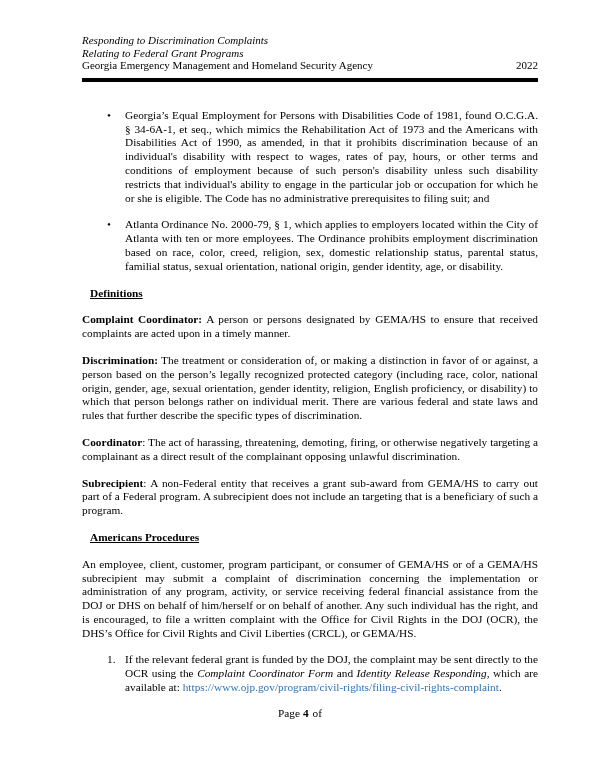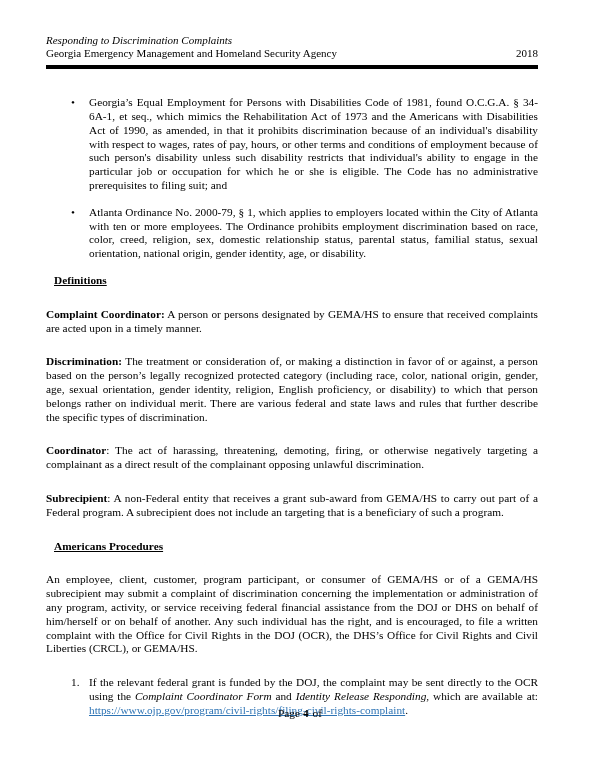--- a/index.html
+++ b/index.html
@@ -14,21 +14,21 @@
     font-family: "Liberation Serif", "DejaVu Serif", serif;
     color: #000000;
   }
   .page {
     position: relative;
     width: 600px;
     height: 776px;
     background: #ffffff;
   }
   .content {
-    padding: 34px 62px 0 46px;
+    padding: 34px 62px 0 82px;
     font-size: 11.3px;
     line-height: 13.8px;
   }
   
   .hdr-line {
     font-style: italic;
     line-height: 12.6px;
     font-size: 11px;
   }
   .hdr-row {
@@ -60,38 +60,37 @@
     left: 25px;
     top: 0;
   }
   .section-heading {
     font-weight: bold;
     text-decoration: underline;
     margin: 13px 8px;
     font-size: 11.3px;
   }
   p.para {
-    margin: 20px 0;
+    margin: 13px 0;
     text-align: justify;
   }
   b.term { font-weight: bold; }
   .olist-item {
     position: relative;
     padding-left: 43px;
     margin: 13px 0;
     text-align: justify;
   }
   .olist-num {
     position: absolute;
     left: 25px;
     top: 0;
   }
   .link {
     color: #2E74B5;
-    text-decoration: underline;
     cursor: pointer;
   }
   
   .footer {
     position: absolute;
     top: 707px;
     left: 0;
     right: 0;
     text-align: center;
     font-size: 11.3px;
@@ -103,23 +102,24 @@
   }
 </style>
 </head>
 <body>
 
 <div class="page">
   <div class="content">
 
     <div>
       <div class="hdr-line">Responding to Discrimination Complaints</div>
+      <div class="hdr-line">Relating to Federal Grant Programs</div>
       <div class="hdr-row">
         <span>Georgia Emergency Management and Homeland Security Agency</span>
-        <span>2018</span>
+        <span>2022</span>
       </div>
       <div class="hdr-rule"></div>
     </div>
 
     <ul class="bullets">
       <li>
         <span class="bullet-marker">•</span>
         <span>Georgia’s Equal Employment for Persons with Disabilities Code of 1981, found O.C.G.A. § 34-6A-1, et seq., which mimics the Rehabilitation Act of 1973 and the Americans with Disabilities Act of 1990, as amended, in that it prohibits discrimination because of an individual's disability with respect to wages, rates of pay, hours, or other terms and conditions of employment because of such person's disability unless such disability restricts that individual's ability to engage in the particular job or occupation for which he or she is eligible. The Code has no administrative prerequisites to filing suit; and</span>
       </li>
       <li>

